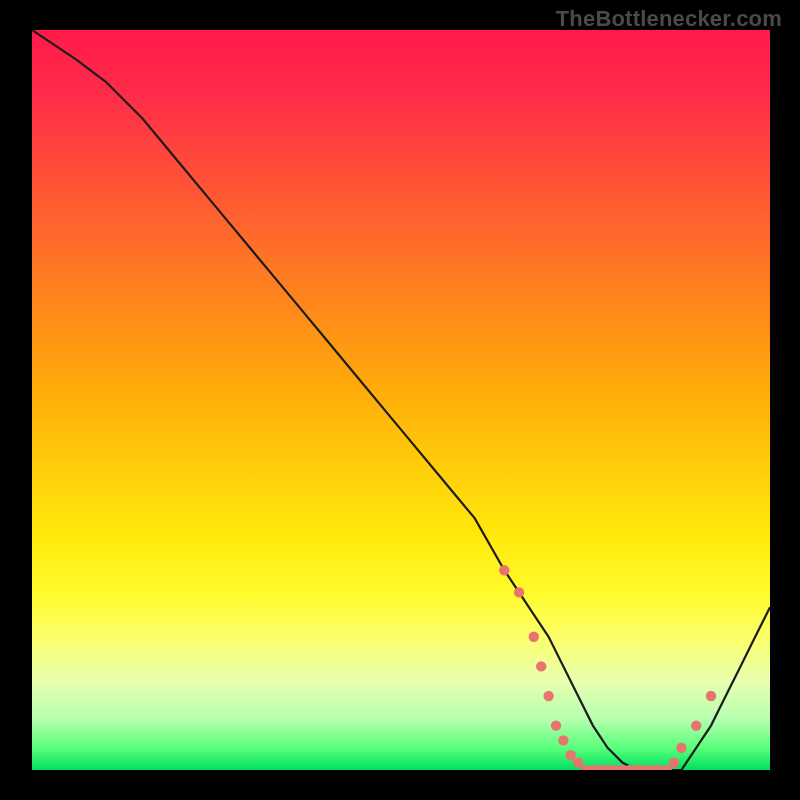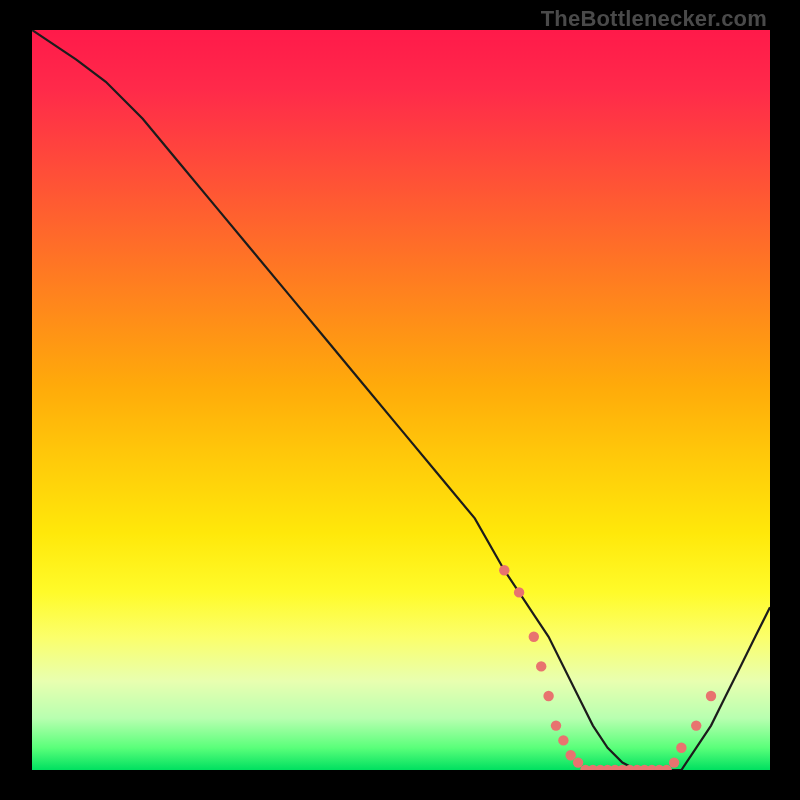--- a/index.html
+++ b/index.html
@@ -7,21 +7,21 @@
     width: 800px;
     height: 800px;
     background: #000;
     position: relative;
     font-family: Arial, sans-serif;
     overflow: hidden;
   }
   .watermark {
     position: absolute;
     top: 6px;
-    right: 33px;
+    right: 18px;
     color: #4a4a4a;
     font-size: 22px;
     font-weight: 600;
     z-index: 5;
     letter-spacing: 0.2px;
   }
   .plot-area {
     position: absolute;
     left: 32px;
     top: 30px;

